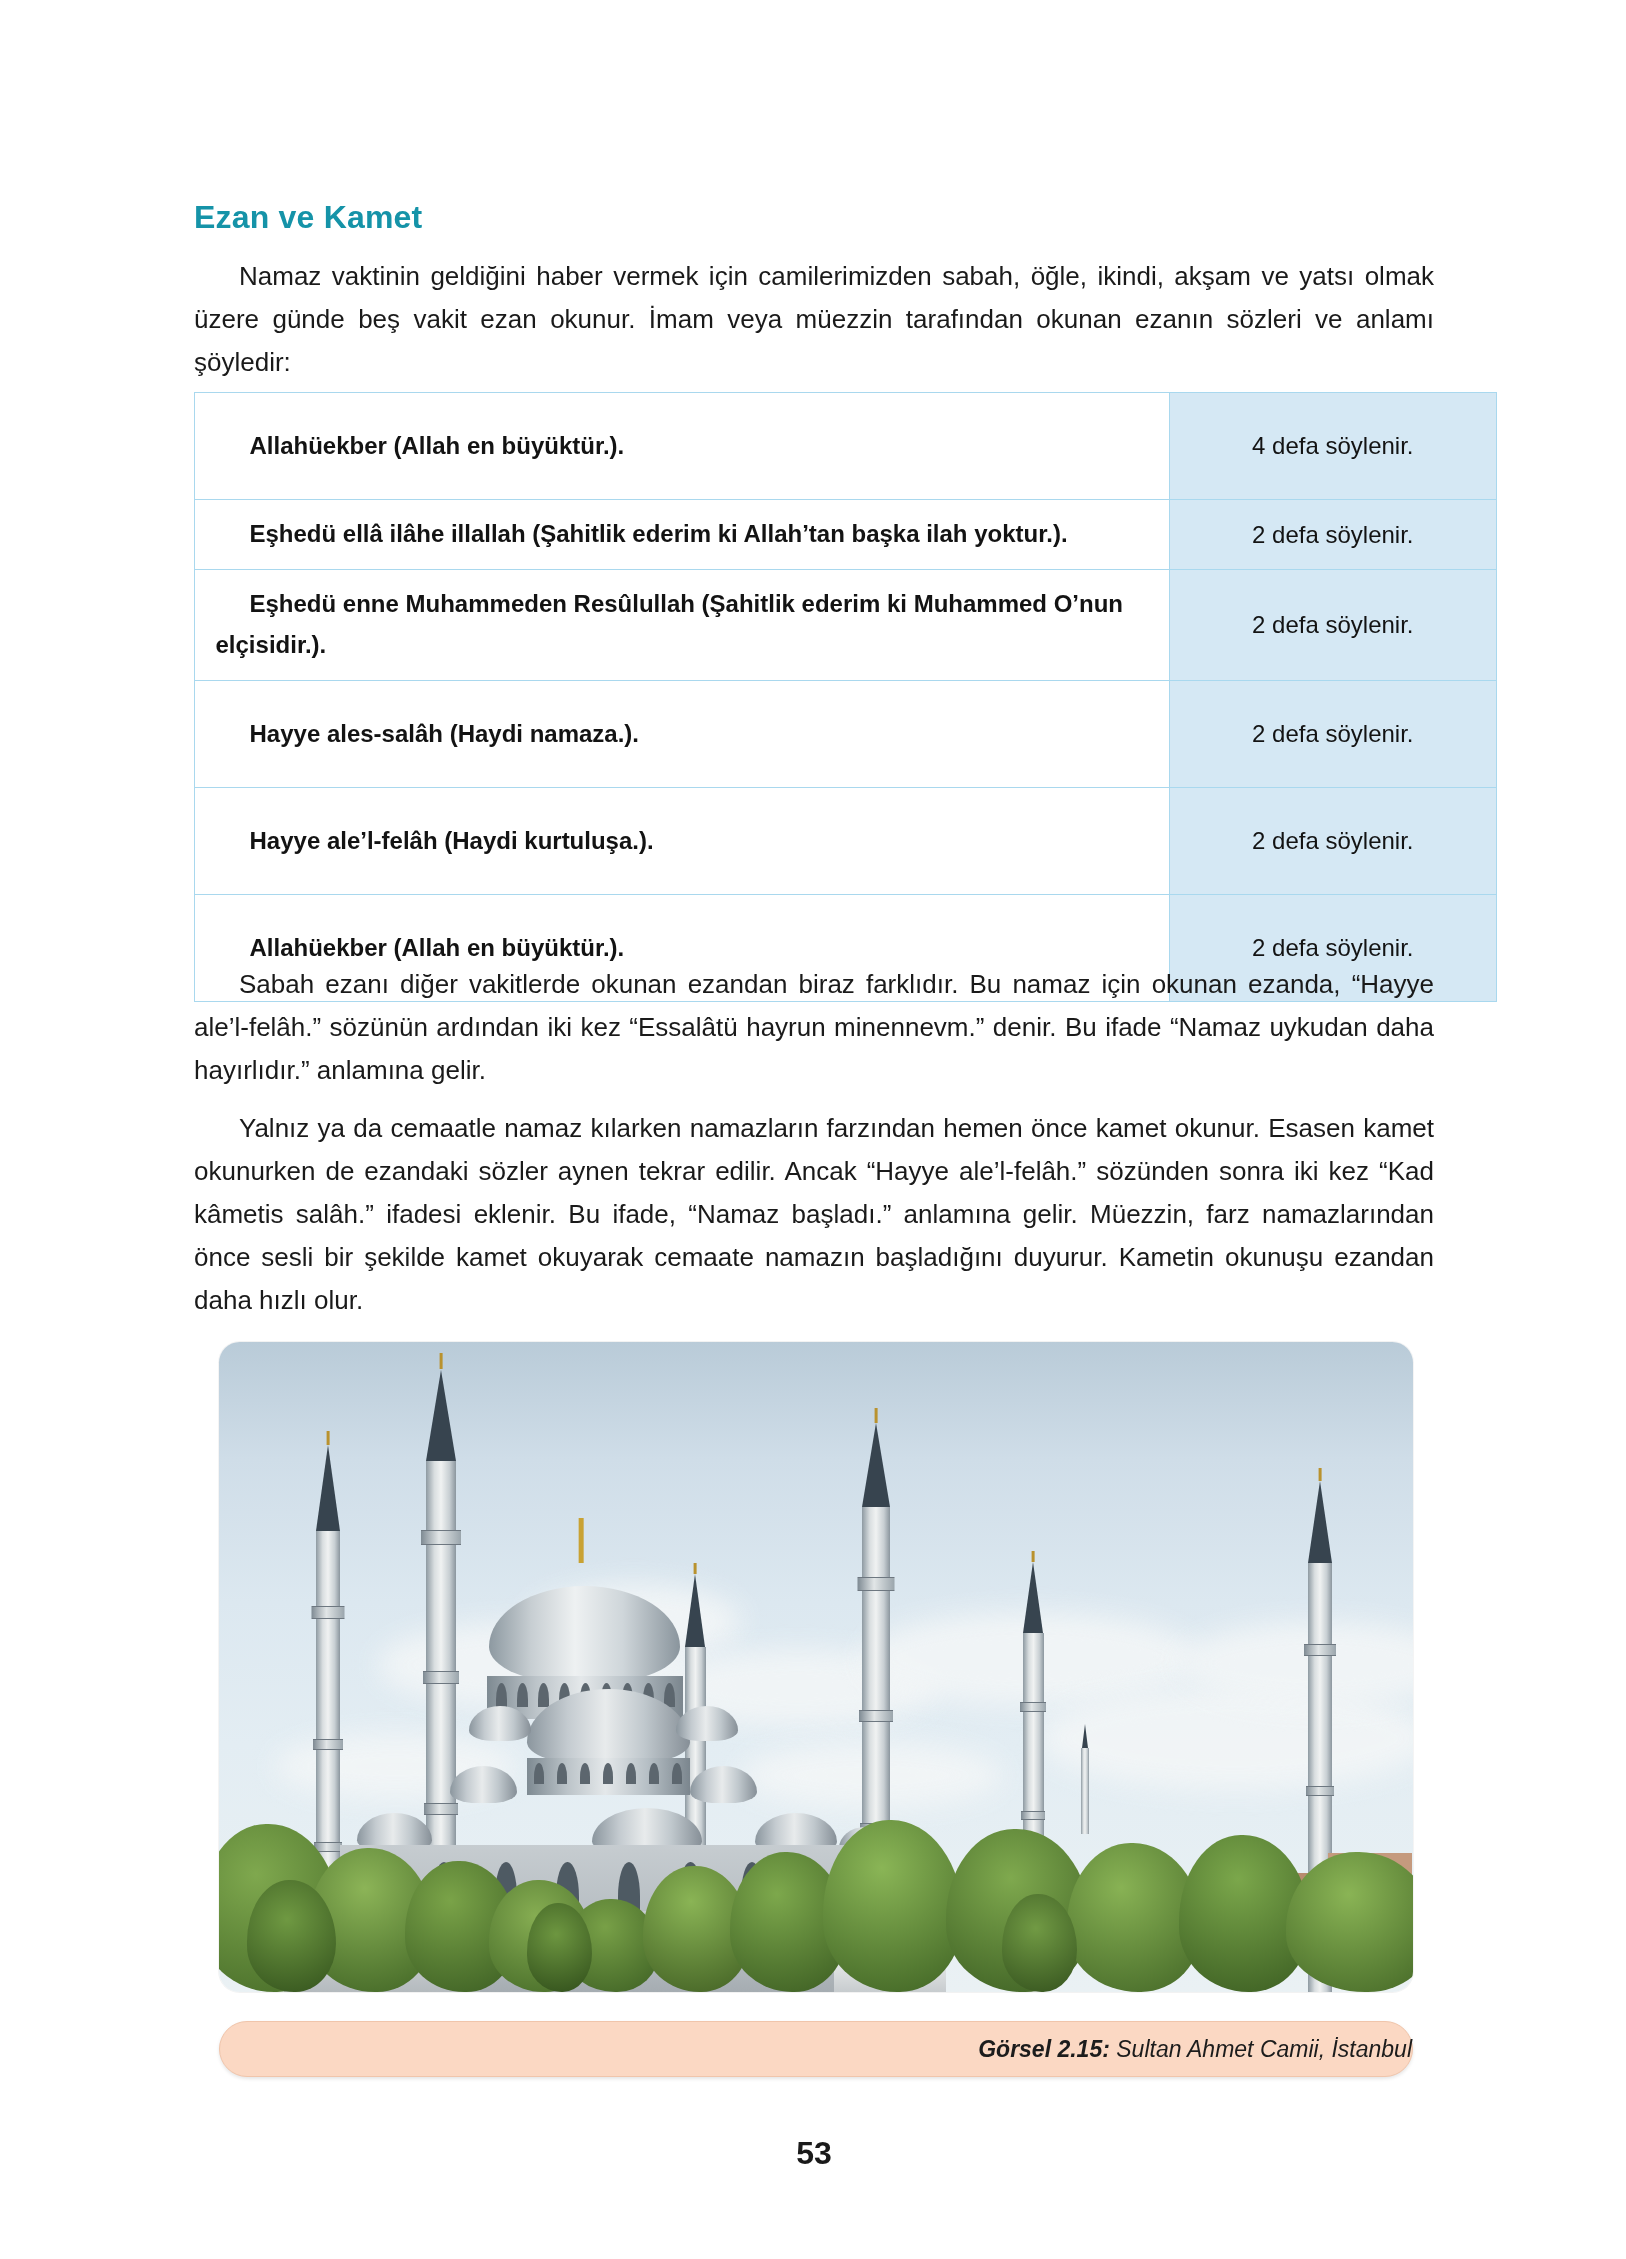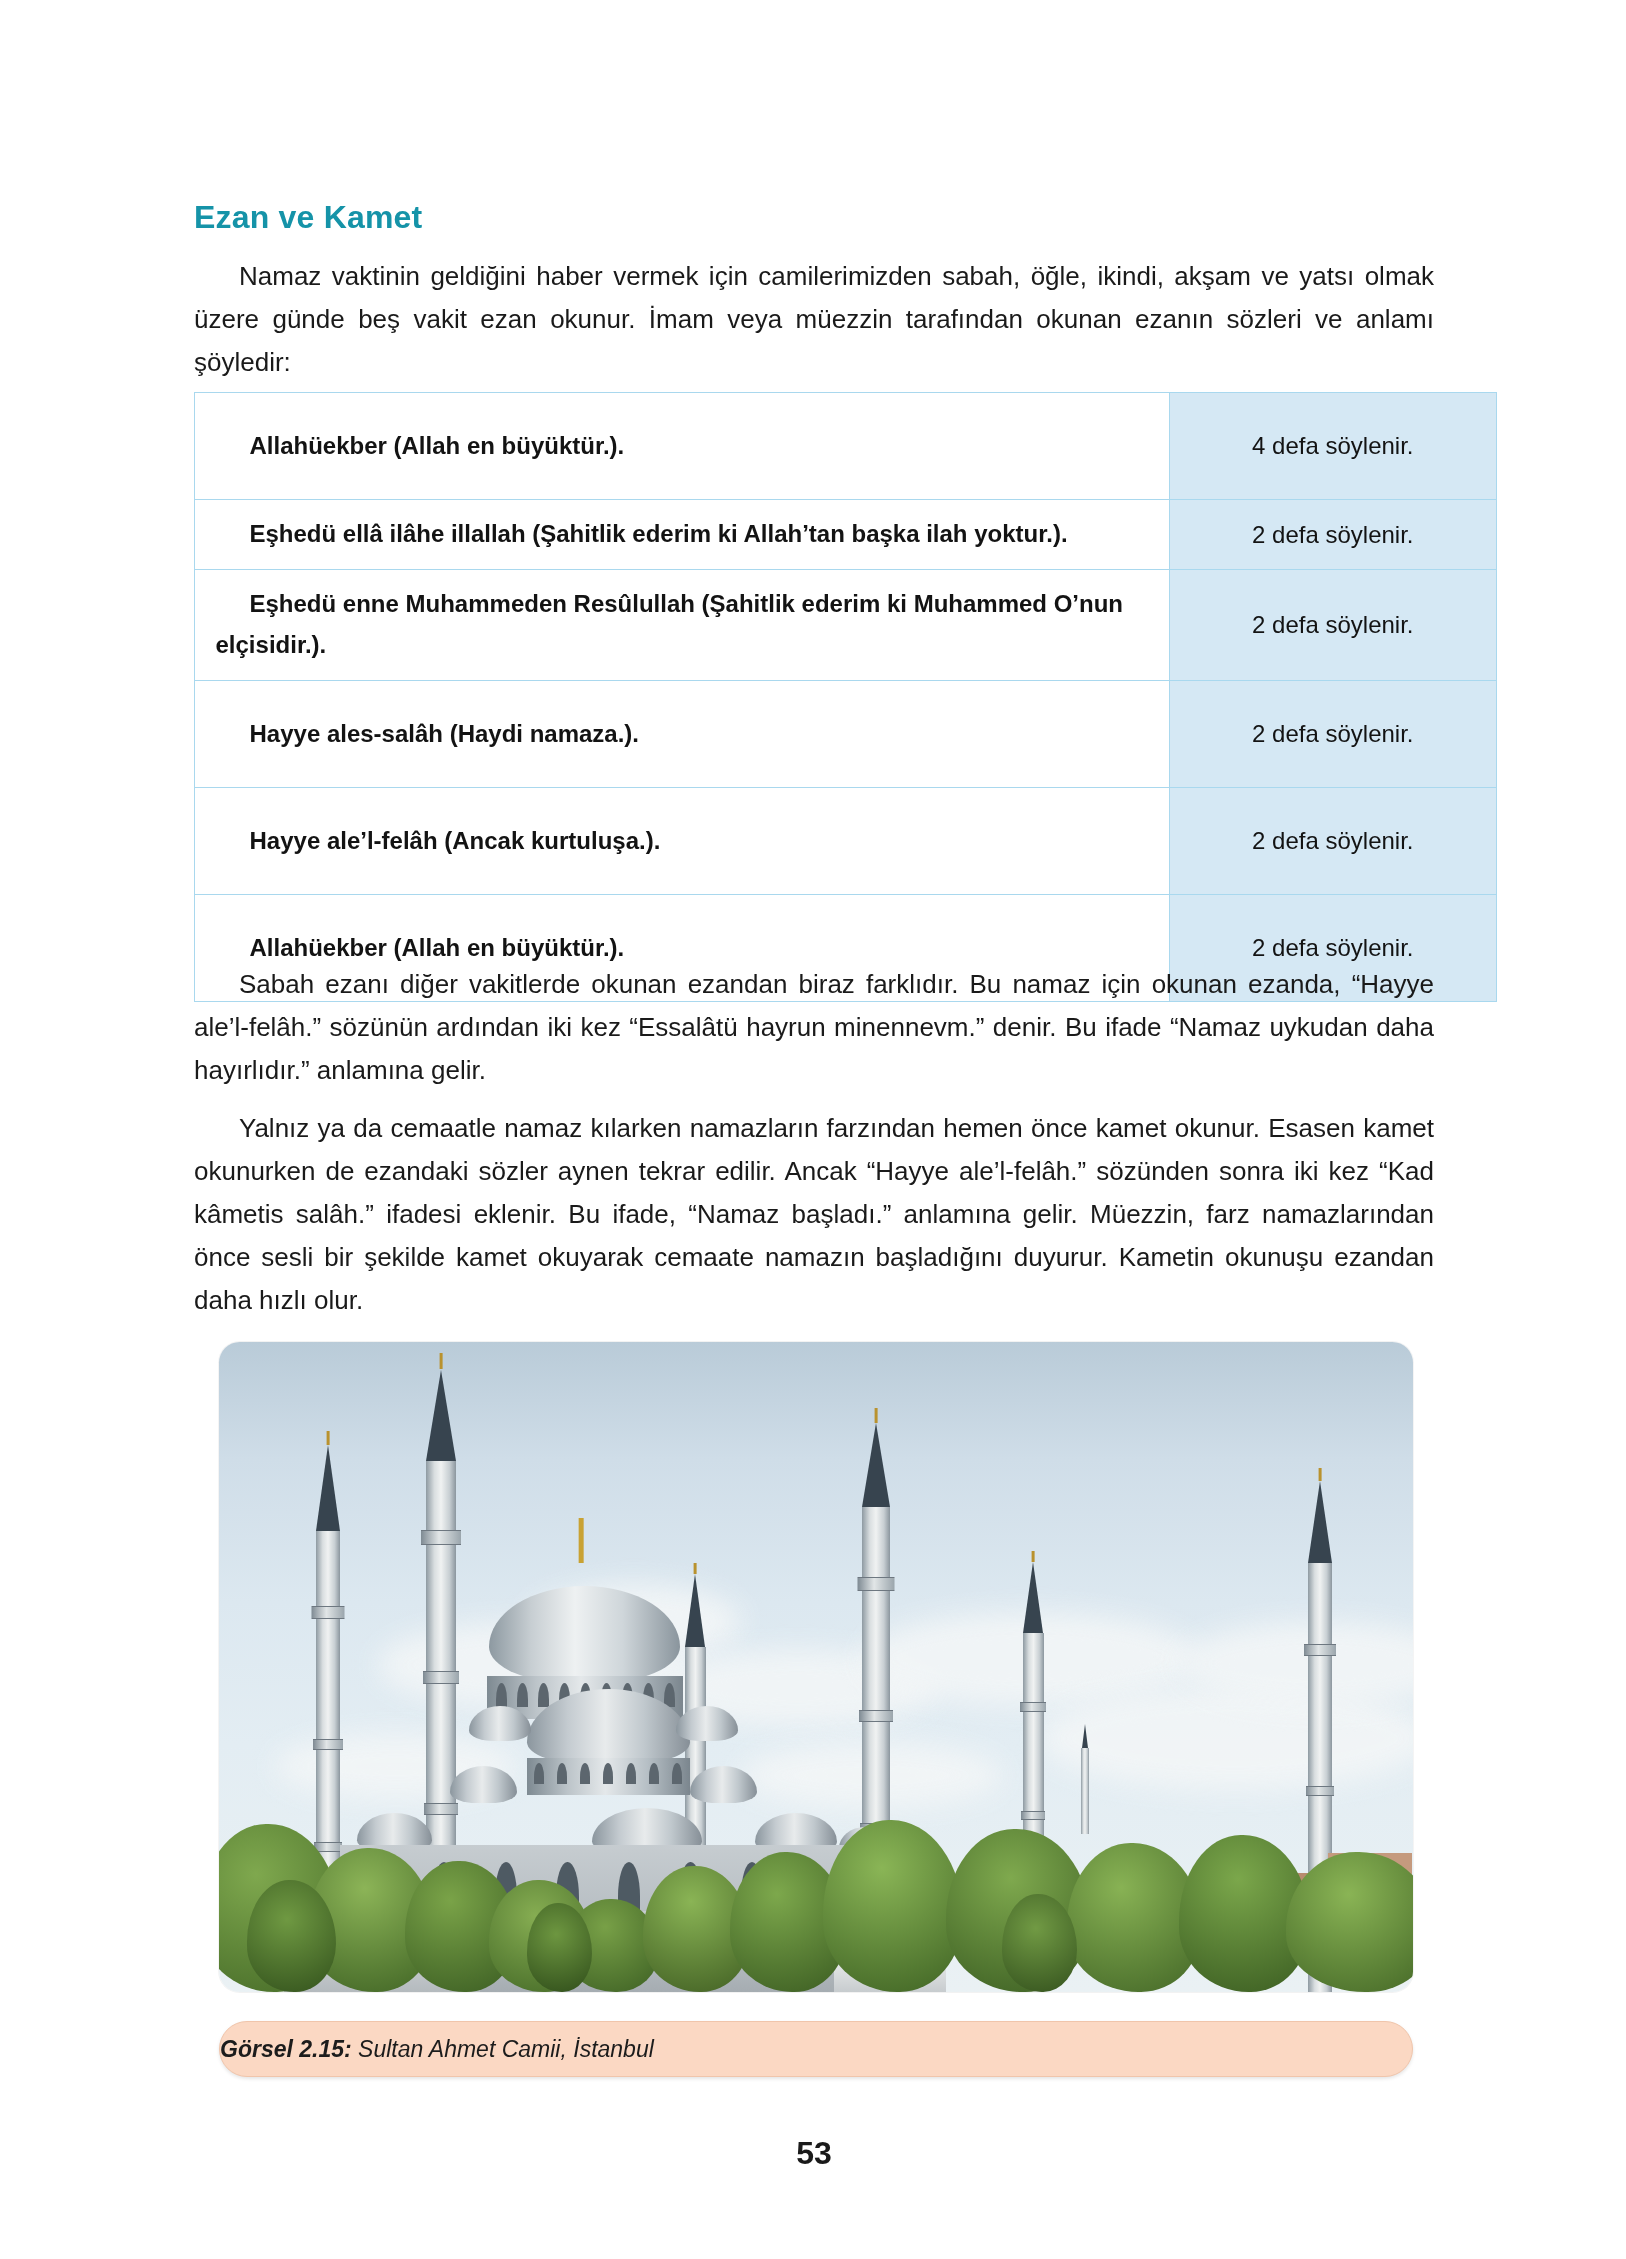--- a/index.html
+++ b/index.html
@@ -204,21 +204,21 @@
     left: 25px;
     top: 2021px;
     width: 1194px;
     height: 56px;
     background: #fbd8c3;
     border: 0.9px solid #f0c5ab;
     border-radius: 28px;
     box-shadow: 0 1.9px 3.7px rgba(0,0,0,0.10);
     display: flex;
     align-items: center;
-    justify-content: flex-start;
+    justify-content: flex-end;
     box-sizing: border-box;
   }
   .caption-text {
     font-size: 23px;
     font-style: italic;
     color: #1c1c1c;
     white-space: nowrap;
   }
   .caption-text .lbl {
     font-weight: bold;
@@ -259,21 +259,21 @@
         </tr>
         <tr>
           <td class="phrase">Eşhedü enne Muhammeden Resûlullah (Şahitlik ederim ki Muhammed O’nun elçisidir.).</td>
           <td class="count">2 defa söylenir.</td>
         </tr>
         <tr class="tall">
           <td class="phrase">Hayye ales-salâh (Haydi namaza.).</td>
           <td class="count">2 defa söylenir.</td>
         </tr>
         <tr class="tall">
-          <td class="phrase">Hayye ale’l-felâh (Ancak kurtuluşa.).</td>
+          <td class="phrase">Hayye ale’l-felâh (Haydi kurtuluşa.).</td>
           <td class="count">2 defa söylenir.</td>
         </tr>
         <tr class="tall">
           <td class="phrase">Allahüekber (Allah en büyüktür.).</td>
           <td class="count">2 defa söylenir.</td>
         </tr>
       </tbody>
     </table>
 
     <p class="para p-sabah">Sabah ezanı diğer vakitlerde okunan ezandan biraz farklıdır. Bu namaz için okunan ezanda, “Hayye ale’l-felâh.” sözünün ardından iki kez “Essalâtü hayrun minennevm.” denir. Bu ifade “Namaz uykudan daha hayırlıdır.” anlamına gelir.</p>

